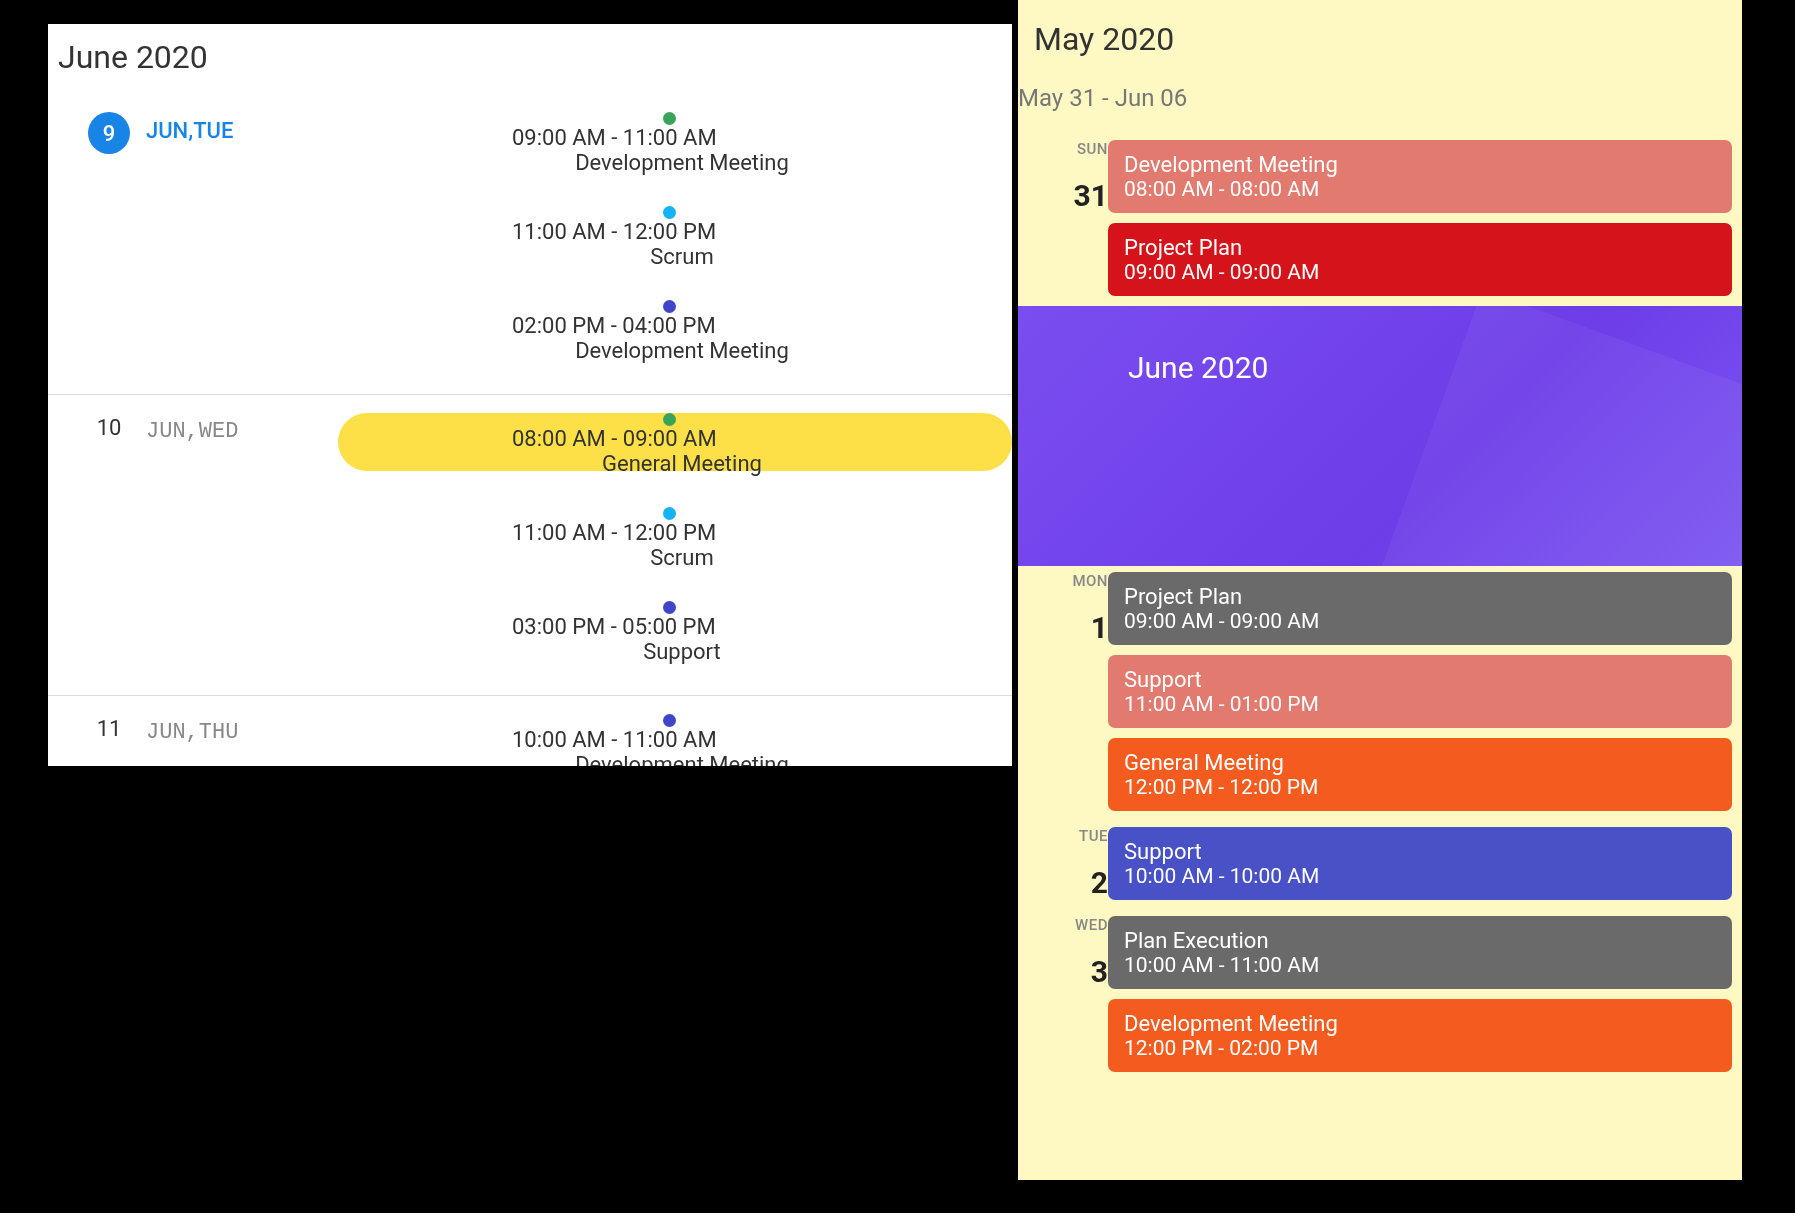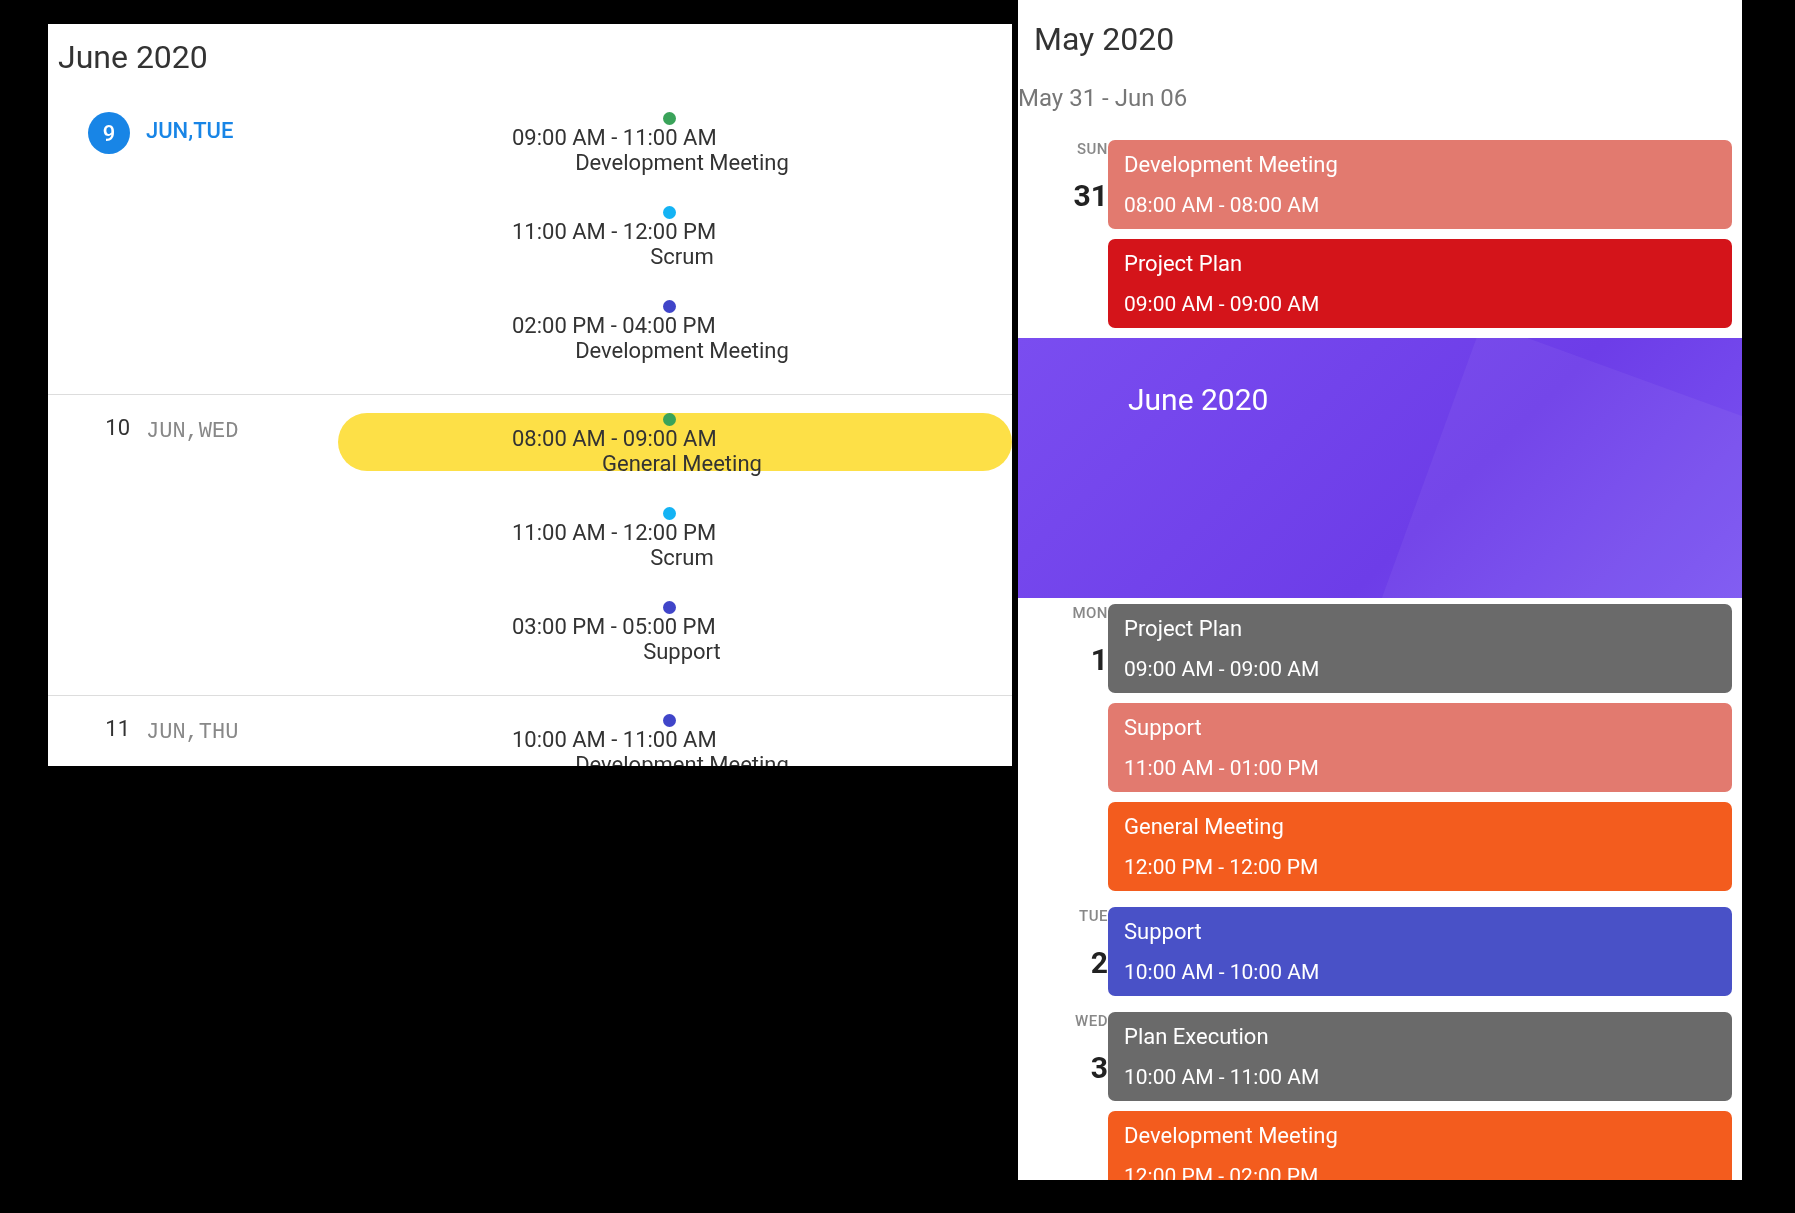--- a/index.html
+++ b/index.html
@@ -49,21 +49,21 @@
   display: flex;
   align-items: center;
   justify-content: center;
   font-size: 22px;
   color: #fff;
   background: #1885e6;
   font-weight: 500;
 }
 .day-num-plain {
   width: 42px;
-  text-align: right;
+  text-align: center;
   font-size: 22px;
   color: #333;
   padding-top: 2px;
 }
 .day-label {
   font-size: 22px;
   font-weight: 500;
   padding-top: 6px;
 }
 .day-label.active { color: #1885e6; }
@@ -98,21 +98,21 @@
   font-size: 22px;
   color: #333;
 }
 
 
 .right-panel {
   position: absolute;
   left: 1018px;
   top: 0;
   width: 724px;
-  background: #ffffff;
+  background: #fef9c3;
   height: 1180px;
   overflow: hidden;
 }
 .right-title {
   font-size: 32px;
   color: #333;
   padding: 20px 16px 12px 16px;
   font-weight: 400;
 }
 .week-range {
@@ -148,21 +148,21 @@
   flex-direction: column;
   gap: 10px;
   padding-bottom: 10px;
 }
 .r-card {
   border-radius: 7px;
   padding: 12px 16px;
   color: #fff;
 }
 .r-card-title { font-size: 22px; }
-.r-card-time { font-size: 21px; margin-top: 16px; }
+.r-card-time { font-size: 21px; margin-top: 0; }
 
 .month-banner {
   background: linear-gradient(135deg, #7a4df0 0%, #6d3de8 60%, #7c56f2 100%);
   color: #fff;
   font-size: 30px;
   padding: 44px 0 0 110px;
   height: 260px;
   position: relative;
   overflow: hidden;
 }

